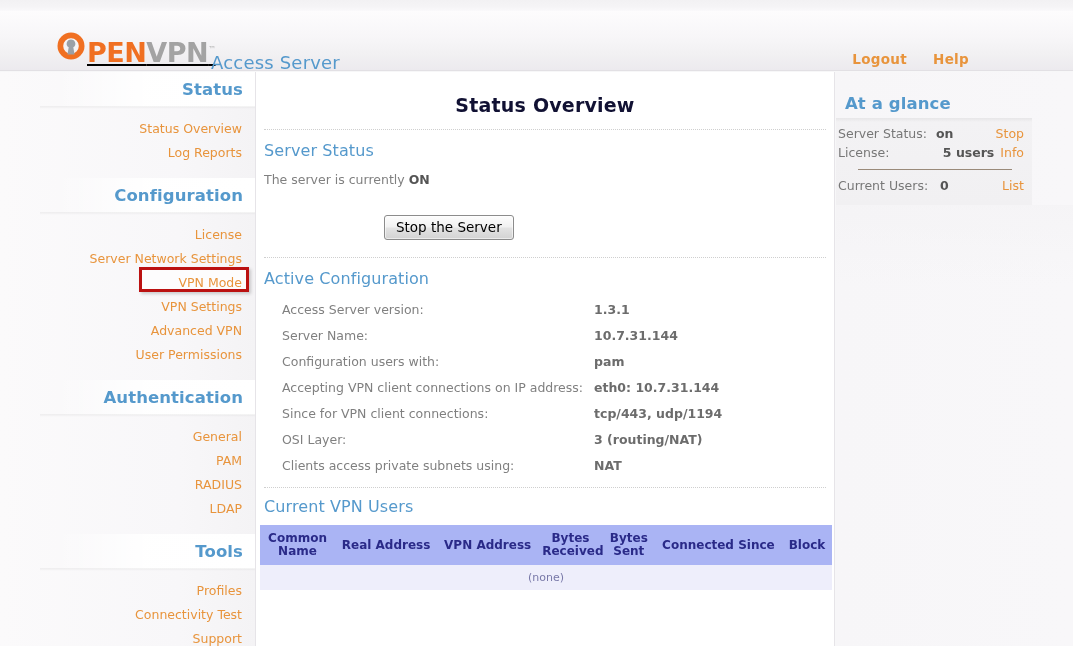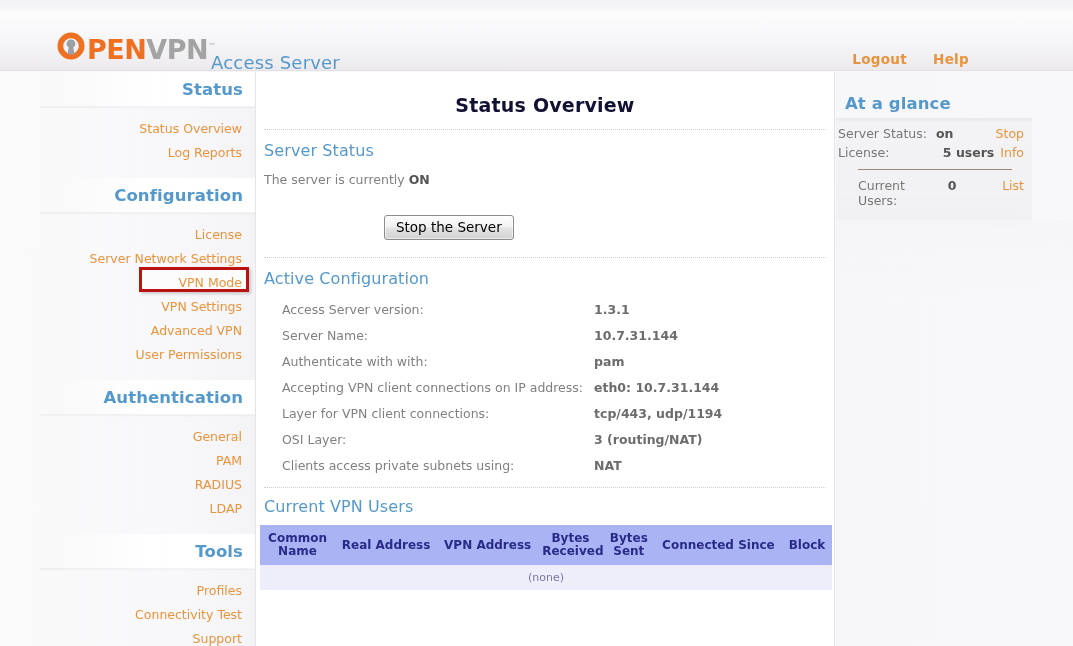--- a/index.html
+++ b/index.html
@@ -44,22 +44,23 @@
     position: relative;
     width: 30px; height: 30px;
     margin-right: 1px;
   }
   .logo-text-block { position: relative; }
   .logo-word {
     font-family: "DejaVu Sans", "Liberation Sans", sans-serif;
     font-size: 27px;
     font-weight: bold;
     letter-spacing: -0.5px;
-    line-height: 31px;
+    line-height: 38px;
     white-space: nowrap;
+    text-decoration: underline;
   }
   .logo-pen { color: #f07022; }
   .logo-vpn { color: #a3a3a3; }
   .logo-tm {
     font-size: 8px; color: #b6b6b6; vertical-align: super; font-weight: normal;
   }
   .logo-tag {
     position: absolute; left: 2px; top: 26px;
     font-size: 6.5px; letter-spacing: 2.3px;
     color: #cdc8c8; white-space: nowrap;
@@ -393,29 +394,29 @@
       <tbody>
         <tr>
           <td class="cfg-label">Access Server version:</td>
           <td class="cfg-value">1.3.1</td>
         </tr>
         <tr>
           <td class="cfg-label">Server Name:</td>
           <td class="cfg-value">10.7.31.144</td>
         </tr>
         <tr>
-          <td class="cfg-label">Authenticate with with:</td>
+          <td class="cfg-label">Configuration users with:</td>
           <td class="cfg-value">pam</td>
         </tr>
         <tr>
           <td class="cfg-label">Accepting VPN client connections on IP address:</td>
           <td class="cfg-value">eth0: 10.7.31.144</td>
         </tr>
         <tr>
-          <td class="cfg-label">Layer for VPN client connections:</td>
+          <td class="cfg-label">Since for VPN client connections:</td>
           <td class="cfg-value">tcp/443, udp/1194</td>
         </tr>
         <tr>
           <td class="cfg-label">OSI Layer:</td>
           <td class="cfg-value">3 (routing/NAT)</td>
         </tr>
         <tr>
           <td class="cfg-label">Clients access private subnets using:</td>
           <td class="cfg-value">NAT</td>
         </tr>
@@ -461,21 +462,21 @@
 
       <div class="glance-row">
         <span class="g-key" style="width:104px;">License:</span>
         <span class="g-val" style="width:62px; text-align:right; padding-right:6px;">5 users</span>
         <span class="g-link">Info</span>
       </div>
 
       <div class="glance-sep"></div>
 
       <div class="glance-row">
-        <span class="g-key" style="width:104px;margin-left:20px;">Current Users:</span>
+        <span class="g-key" style="width:104px;">Current Users:</span>
         <span class="g-val" style="width:62px;">0</span>
         <span class="g-link">List</span>
       </div>
 
     </div>
     <div class="glance-tail"></div>
 
   </div>
 
 </div>

